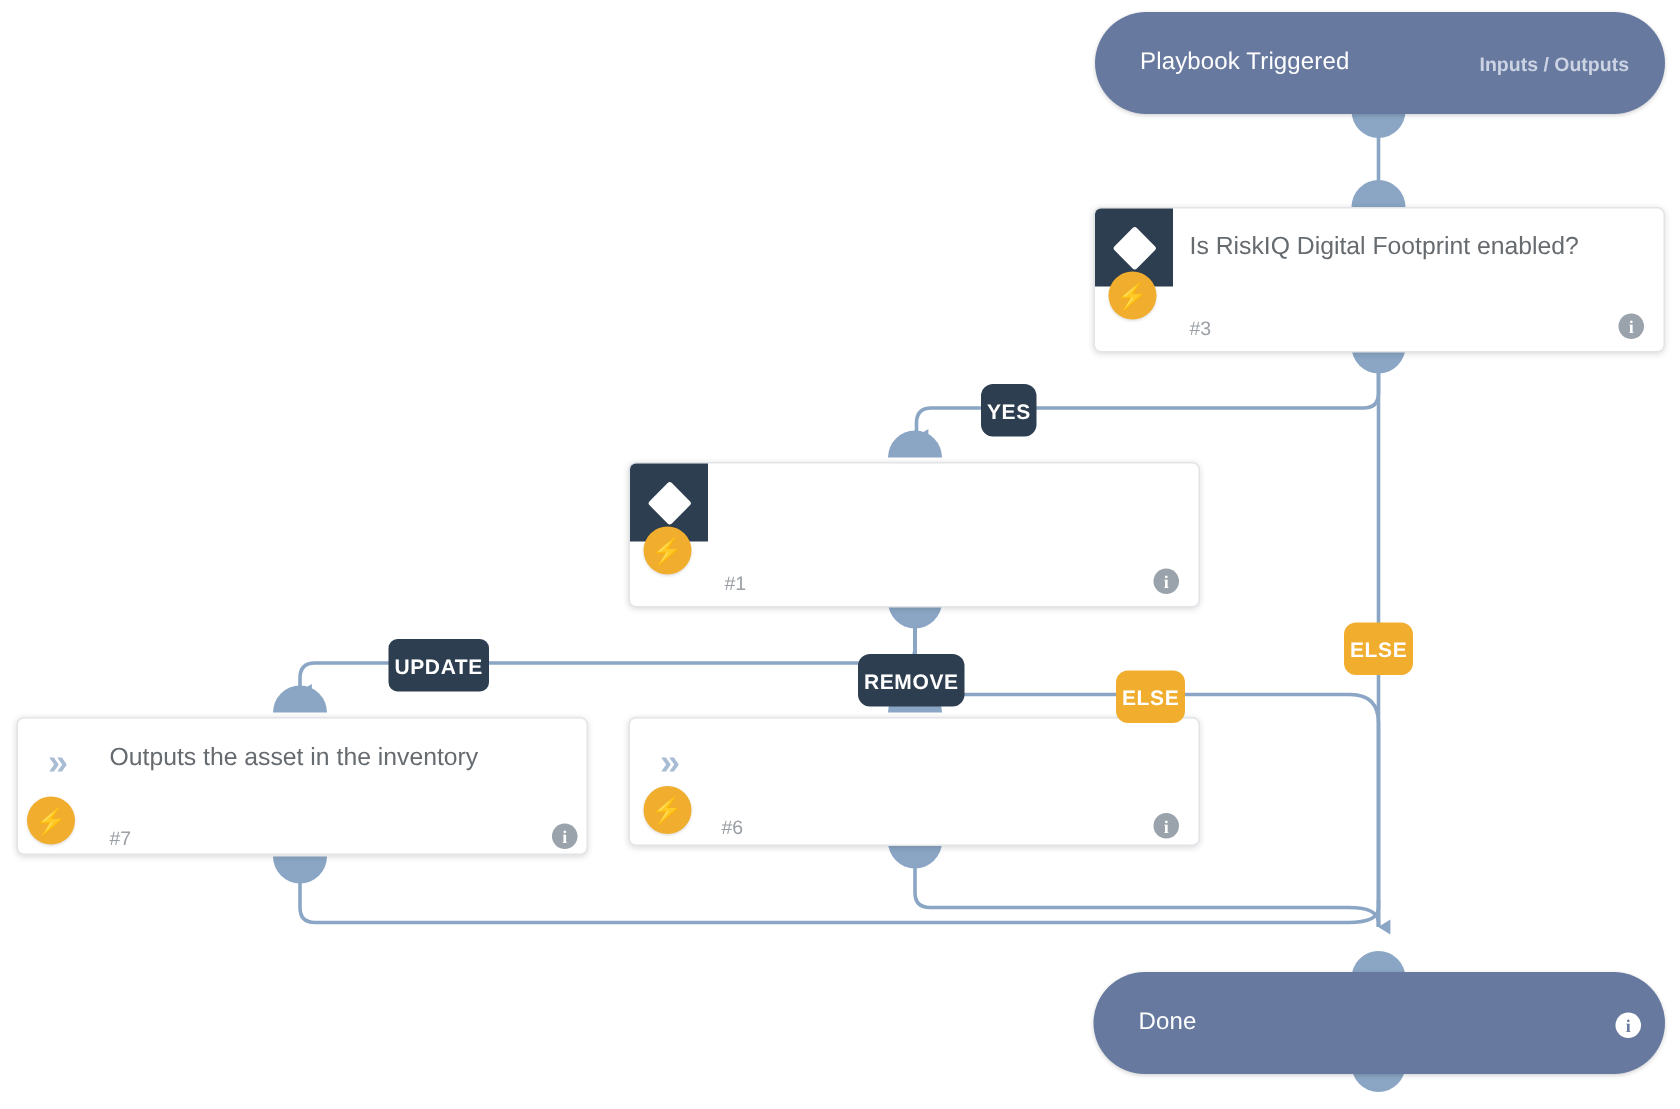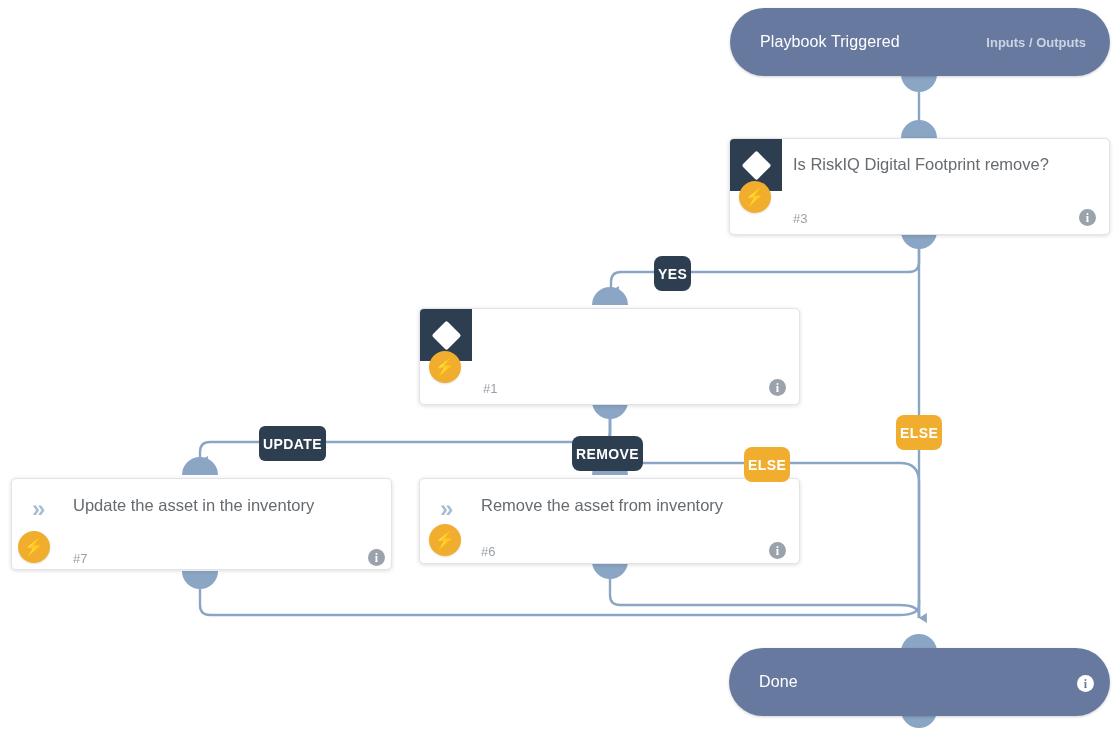--- a/index.html
+++ b/index.html
@@ -212,21 +212,21 @@
     <span class="pill-right">Inputs / Outputs</span>
   </div>
 
   <div class="card-node" style="left:729px; top:138px; width:381px; height:97px;">
     <div class="card-icon-block">
       <span class="diamond-glyph"></span>
     </div>
     <div class="bolt-badge" style="left:9px; top:42px;">
       <span>⚡</span>
     </div>
-    <div class="card-title" style="left:63px; top:13px; width:300px;">Is RiskIQ Digital Footprint remove?</div>
+    <div class="card-title" style="left:63px; top:13px; width:300px;">Is RiskIQ Digital Footprint enabled?</div>
     <div class="card-num" style="left:63px; top:72px;">#3</div>
     <div class="info-icon" style="left:349px; top:70px;">
       <span>i</span>
     </div>
   </div>
 
   <div class="card-node" style="left:419px; top:308px; width:381px; height:97px;">
     <div class="card-icon-block">
       <span class="diamond-glyph"></span>
     </div>
@@ -237,33 +237,32 @@
     <div class="info-icon" style="left:349px; top:70px;">
       <span>i</span>
     </div>
   </div>
 
   <div class="card-node" style="left:11px; top:478px; width:381px; height:92px;">
     <span class="chevron-glyph">»</span>
     <div class="bolt-badge" style="left:6px; top:52px;">
       <span>⚡</span>
     </div>
-    <div class="card-title" style="left:61px; top:14px; width:310px;">Update the asset in the inventory</div>
+    <div class="card-title" style="left:61px; top:14px; width:310px;">Outputs the asset in the inventory</div>
     <div class="card-num" style="left:61px; top:72px;">#7</div>
     <div class="info-icon" style="left:356px; top:70px;">
       <span>i</span>
     </div>
   </div>
 
   <div class="card-node" style="left:419px; top:478px; width:381px; height:86px;">
     <span class="chevron-glyph">»</span>
     <div class="bolt-badge" style="left:9px; top:45px;">
       <span>⚡</span>
     </div>
-    <div class="card-title" style="left:61px; top:14px; width:310px;">Remove the asset from inventory</div>
     <div class="card-num" style="left:61px; top:65px;">#6</div>
     <div class="info-icon" style="left:349px; top:63px;">
       <span>i</span>
     </div>
   </div>
 
   <div class="pill-node" style="left:729px; top:648px; width:381px; height:68px;">
     <span class="pill-title">Done</span>
     <div class="info-icon on-pill" style="position:absolute; left:348px; top:27px;">
       <span>i</span>

